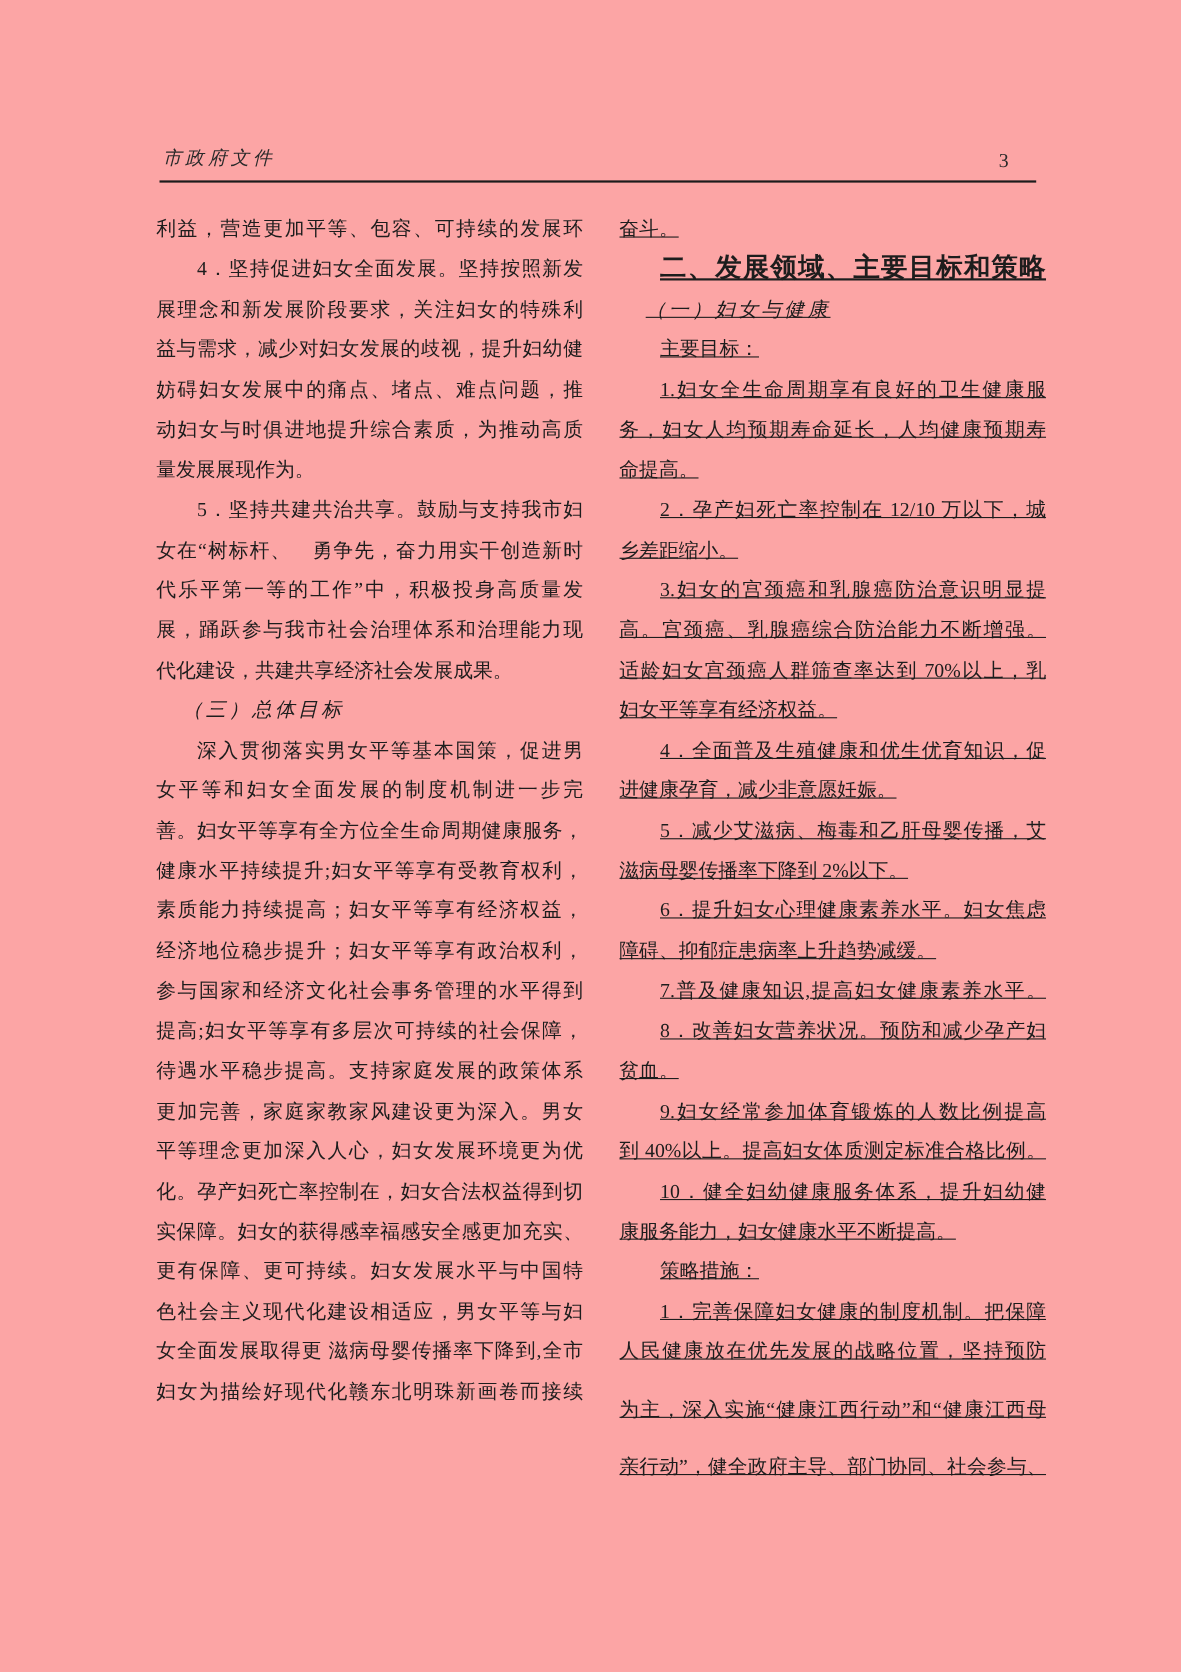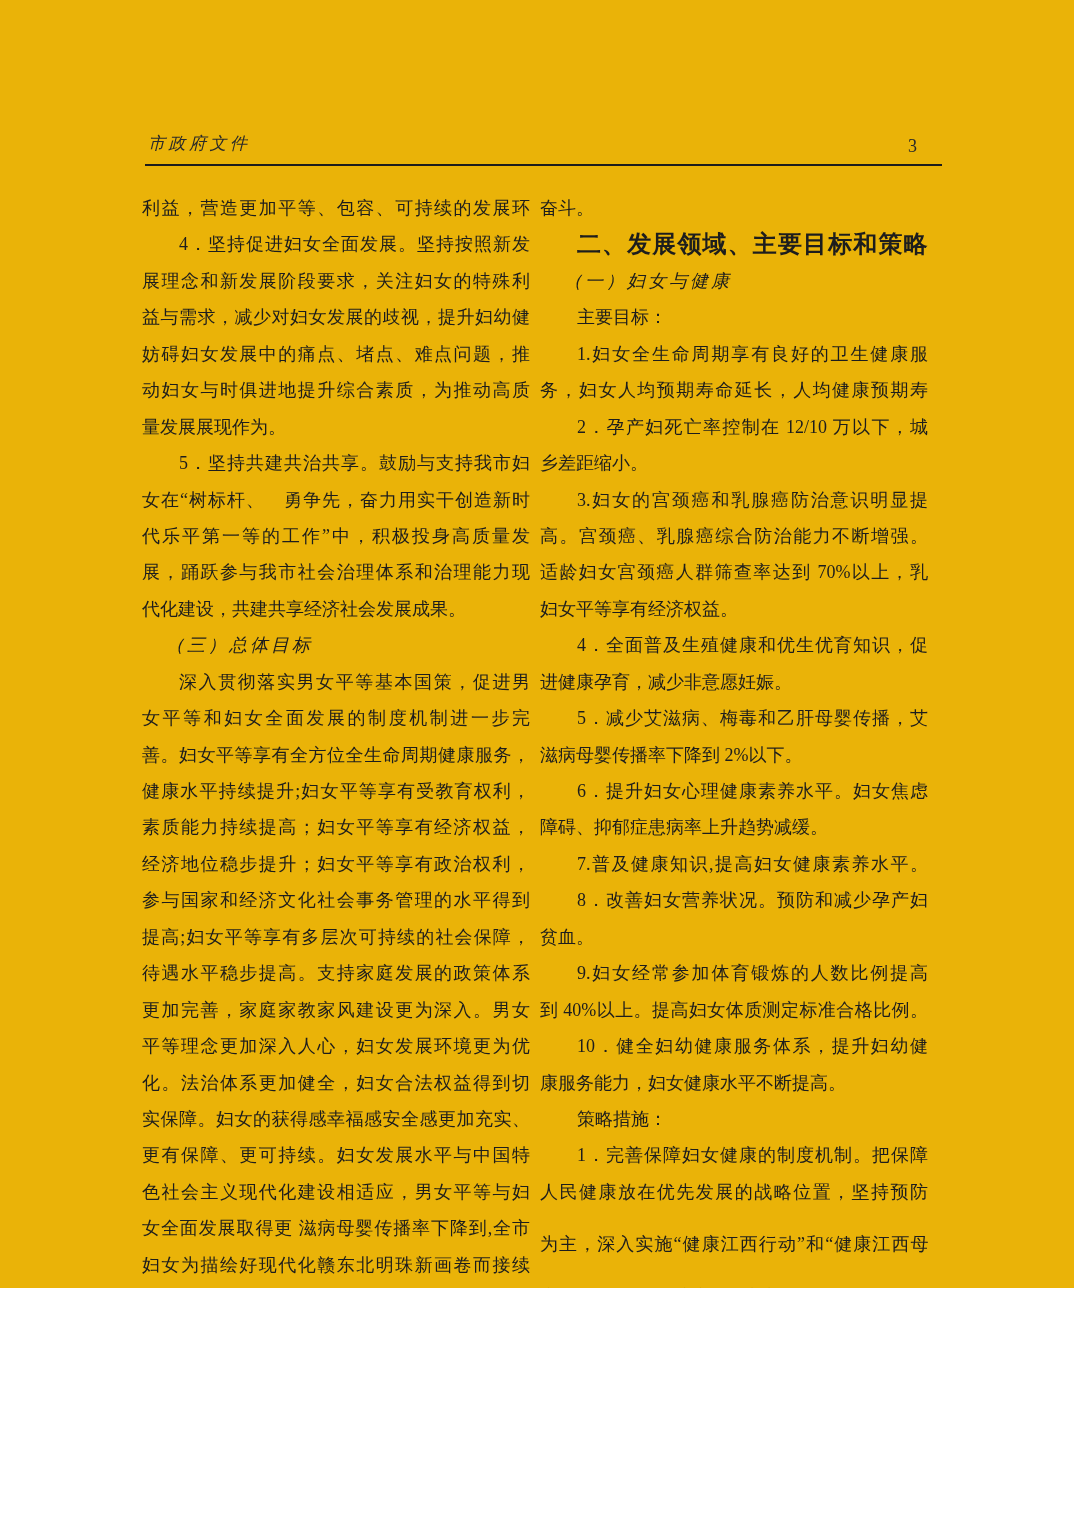--- a/index.html
+++ b/index.html
@@ -1,39 +1,39 @@
 <!DOCTYPE html>
 <html><head>
 <meta charset="utf-8">
 <style>
   html,body{margin:0;padding:0;background:#ffffff;}
   .page{
     position:relative;
-    width:1074px;height:1288px;
-    background:#eab308;
+    width:1074px;height:1520px;
+    background:#fca5a5;
     color:#1d1d1d;
     font-family:"Liberation Serif","DejaVu Serif",serif;
     overflow:hidden;
   }
   .hdr-title{
     position:absolute;left:148px;top:132px;
     font-size:17px;letter-spacing:3.5px;
     font-style:italic;color:#2a2a2a;
   }
   .hdr-page{
     position:absolute;left:908px;top:136px;
     font-size:18px;color:#2a2a2a;
   }
   .hdr-rule{
     position:absolute;left:145px;top:164px;
     width:797px;height:2px;background:#1c1c1c;
   }
   .col{position:absolute;top:190px;width:388px;}
   .col-left{left:142px;}
-  .col-right{left:540px;}
+  .col-right{left:563px;text-decoration:underline;}
   .line{
     height:36.45px;line-height:36.45px;
     font-size:18px;
     overflow:hidden;
     text-align:justify;
     text-justify:inter-character;
     white-space:normal;
   }
   .line.fill{text-align-last:justify;}
   .line.indent{padding-left:37px;}
@@ -70,34 +70,35 @@
       <div class="line fill">女平等和妇女全面发展的制度机制进一步完</div>
       <div class="line fill">善。妇女平等享有全方位全生命周期健康服务，</div>
       <div class="line fill">健康水平持续提升;妇女平等享有受教育权利，</div>
       <div class="line fill">素质能力持续提高；妇女平等享有经济权益，</div>
       <div class="line fill">经济地位稳步提升；妇女平等享有政治权利，</div>
       <div class="line fill">参与国家和经济文化社会事务管理的水平得到</div>
       <div class="line fill">提高;妇女平等享有多层次可持续的社会保障，</div>
       <div class="line fill">待遇水平稳步提高。支持家庭发展的政策体系</div>
       <div class="line fill">更加完善，家庭家教家风建设更为深入。男女</div>
       <div class="line fill">平等理念更加深入人心，妇女发展环境更为优</div>
-      <div class="line fill">化。法治体系更加健全，妇女合法权益得到切</div>
+      <div class="line fill">化。孕产妇死亡率控制在，妇女合法权益得到切</div>
       <div class="line fill">实保障。妇女的获得感幸福感安全感更加充实、</div>
       <div class="line fill">更有保障、更可持续。妇女发展水平与中国特</div>
       <div class="line fill">色社会主义现代化建设相适应，男女平等与妇</div>
       <div class="line fill">女全面发展取得更 滋病母婴传播率下降到,全市</div>
       <div class="line fill">妇女为描绘好现代化赣东北明珠新画卷而接续</div>
     </section>
   <section class="col col-right">
       <div class="line">奋斗。</div>
       <div class="line bold indent">二、发展领域、主要目标和策略措施</div>
       <div class="line kai indent">（一）妇女与健康</div>
       <div class="line indent">主要目标：</div>
       <div class="line indent fill">1.妇女全生命周期享有良好的卫生健康服</div>
       <div class="line fill">务，妇女人均预期寿命延长，人均健康预期寿</div>
+      <div class="line">命提高。</div>
       <div class="line indent fill">2．孕产妇死亡率控制在 12/10 万以下，城</div>
       <div class="line">乡差距缩小。</div>
       <div class="line indent fill">3.妇女的宫颈癌和乳腺癌防治意识明显提</div>
       <div class="line fill">高。宫颈癌、乳腺癌综合防治能力不断增强。</div>
       <div class="line fill">适龄妇女宫颈癌人群筛查率达到 70%以上，乳</div>
       <div class="line">妇女平等享有经济权益。</div>
       <div class="line indent fill">4．全面普及生殖健康和优生优育知识，促</div>
       <div class="line">进健康孕育，减少非意愿妊娠。</div>
       <div class="line indent fill">5．减少艾滋病、梅毒和乙肝母婴传播，艾</div>
       <div class="line">滋病母婴传播率下降到 2%以下。</div>

